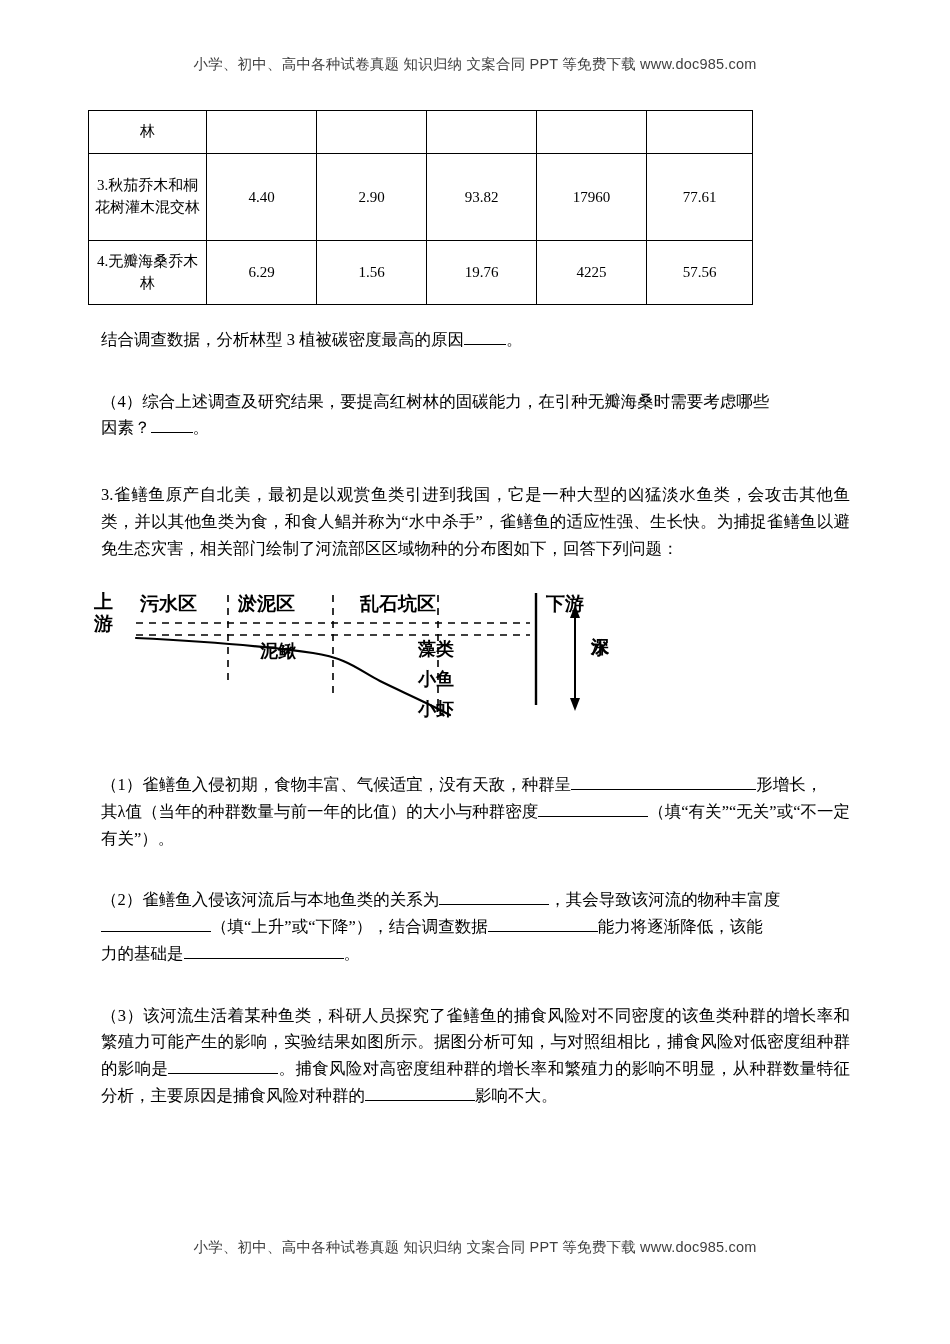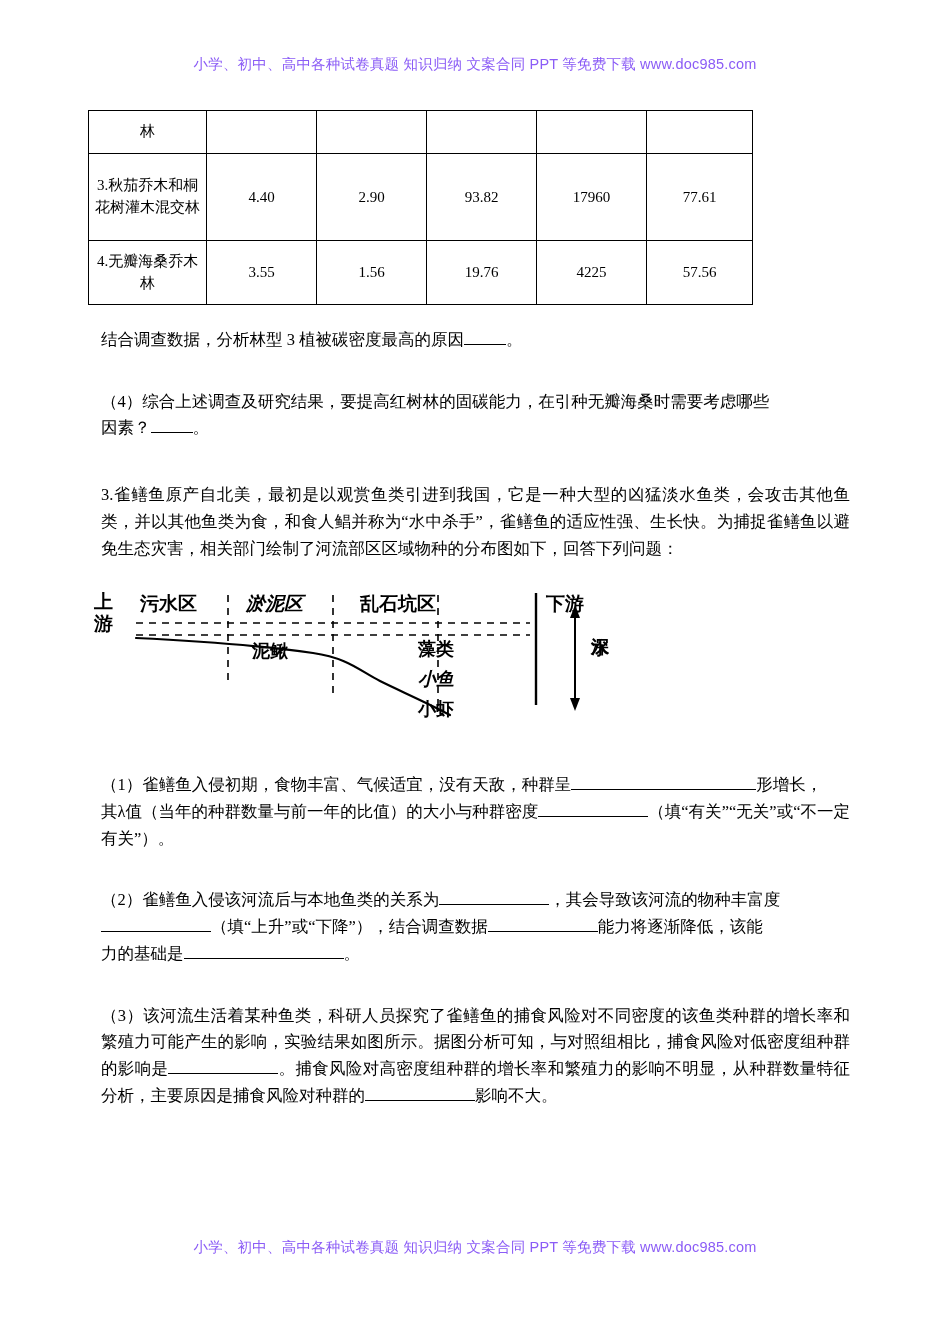--- a/index.html
+++ b/index.html
@@ -20,21 +20,21 @@
     height: 1344px;
     box-sizing: border-box;
   }
   .watermark {
     position: absolute;
     left: 0;
     width: 950px;
     text-align: center;
     font-family: "Liberation Sans", sans-serif;
     font-size: 14.5px;
-    color: #8b5cf6;
+    color: #404040;
     letter-spacing: 0.2px;
   }
   .watermark-top { top: 55px; }
   .watermark-bottom { top: 1238px; }
 
   .content {
     position: absolute;
     left: 88px;
     top: 110px;
     width: 775px;
@@ -139,21 +139,21 @@
         <tr class="row-2">
           <td class="label-cell">3.秋茄乔木和桐花树灌木混交林</td>
           <td>4.40</td>
           <td>2.90</td>
           <td>93.82</td>
           <td>17960</td>
           <td>77.61</td>
         </tr>
         <tr class="row-3">
           <td class="label-cell">4.无瓣海桑乔木林</td>
-          <td>3.55</td>
+          <td>6.29</td>
           <td>1.56</td>
           <td>19.76</td>
           <td>4225</td>
           <td>57.56</td>
         </tr>
       </tbody>
     </table>
 
     <div class="gap-s"></div>
 
@@ -186,27 +186,27 @@
 
         <line x1="448" y1="18" x2="448" y2="130" stroke="#000" stroke-width="2.4"></line>
 
         <line x1="487" y1="38" x2="487" y2="128" stroke="#000" stroke-width="2"></line>
         <polygon points="487,30 482,43 492,43" fill="#000"></polygon>
         <polygon points="487,136 482,123 492,123" fill="#000"></polygon>
       </svg>
 
       <div class="fig-label" style="left:6px; top:16px; line-height:1.15; text-align:center;">上<br>游</div>
       <div class="fig-label" style="left:52px; top:16px;">污水区</div>
-      <div class="fig-label" style="left:158px; top:16px;font-style:italic;">淤泥区</div>
+      <div class="fig-label" style="left:150px; top:16px;">淤泥区</div>
       <div class="fig-label" style="left:272px; top:16px;">乱石坑区</div>
       <div class="fig-label" style="left:458px; top:16px;font-family:Liberation Serif, serif;">下游</div>
 
-      <div class="fig-label fig-label-sm" style="left:164px; top:64px;">泥鳅</div>
+      <div class="fig-label fig-label-sm" style="left:172px; top:64px;">泥鳅</div>
       <div class="fig-label fig-label-sm" style="left:330px; top:62px;">藻类</div>
-      <div class="fig-label fig-label-sm" style="left:330px; top:92px;font-style:italic;">小鱼</div>
+      <div class="fig-label fig-label-sm" style="left:330px; top:92px;">小鱼</div>
       <div class="fig-label fig-label-sm" style="left:330px; top:122px;">小虾</div>
 
       <div class="fig-label fig-label-sm vert" style="left:500px; top:48px;">水深</div>
     </div>
 
     <div class="gap-s"></div>
 
     <p class="para">
       <span>（1）雀鳝鱼入侵初期，食物丰富、气候适宜，没有天敌，种群呈</span><span class="blank-line b-xxl"></span><span>形增长，</span><br>
       <span>其λ值（当年的种群数量与前一年的比值）的大小与种群密度</span><span class="blank-line b-lg"></span><span>（填“有关”“无关”或“不一定有关”）。</span>

